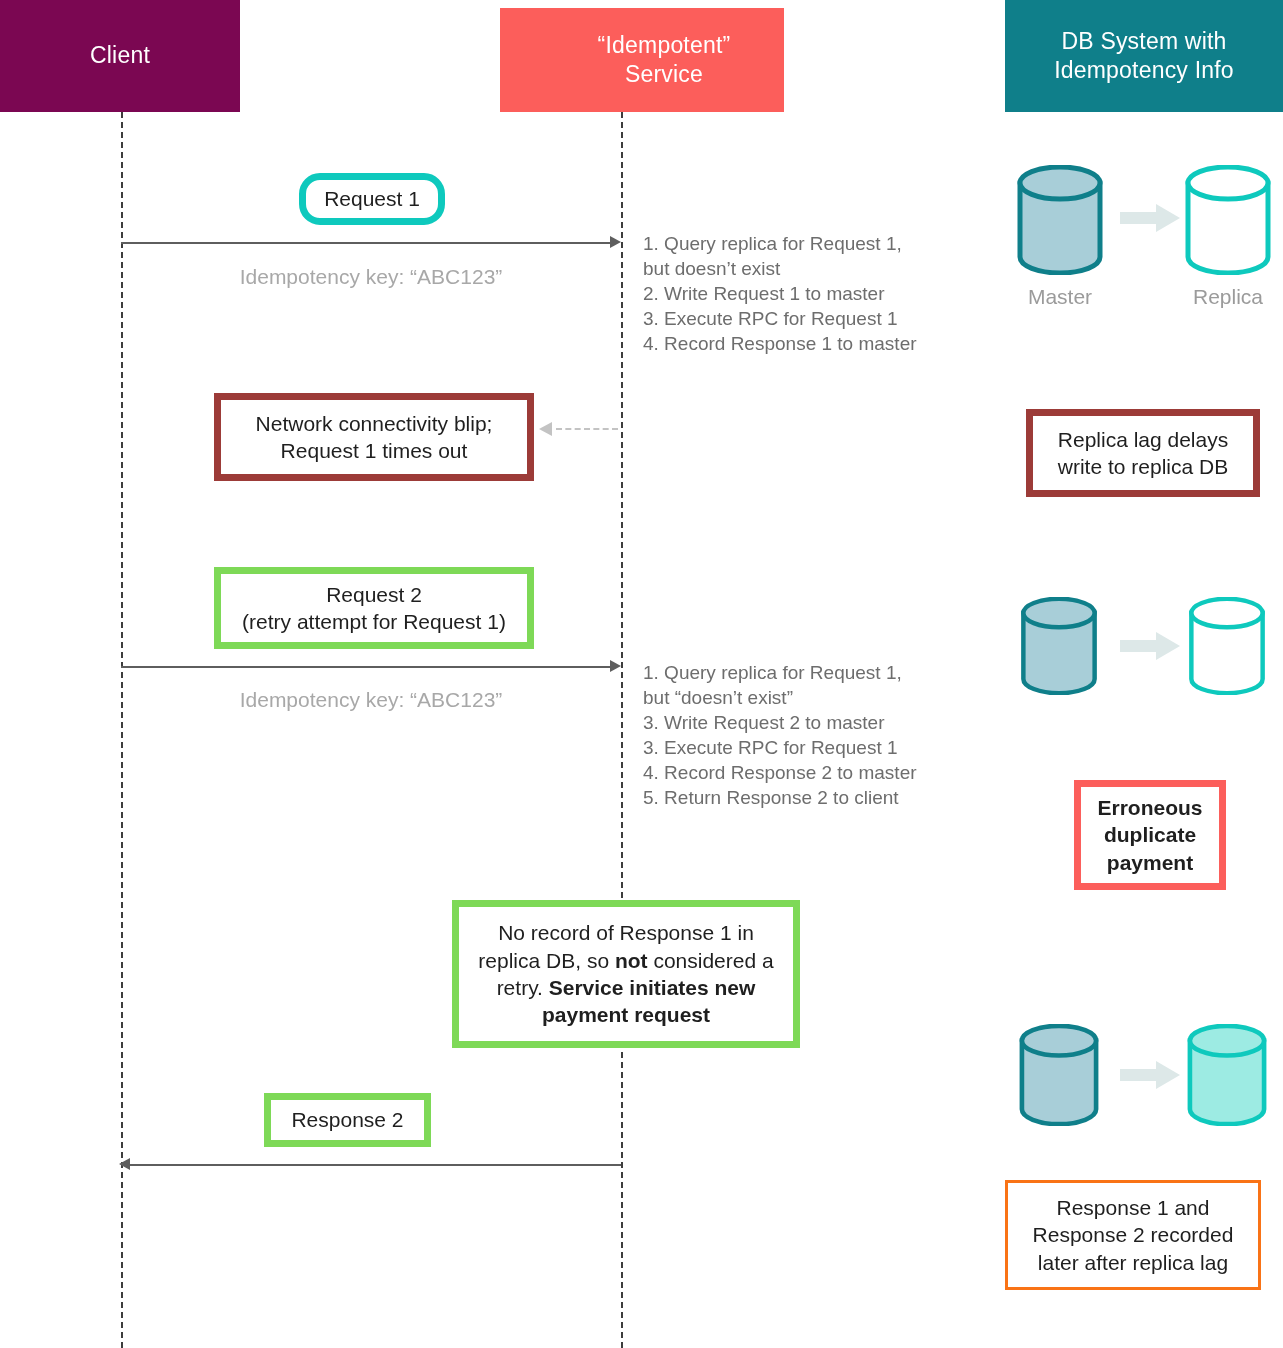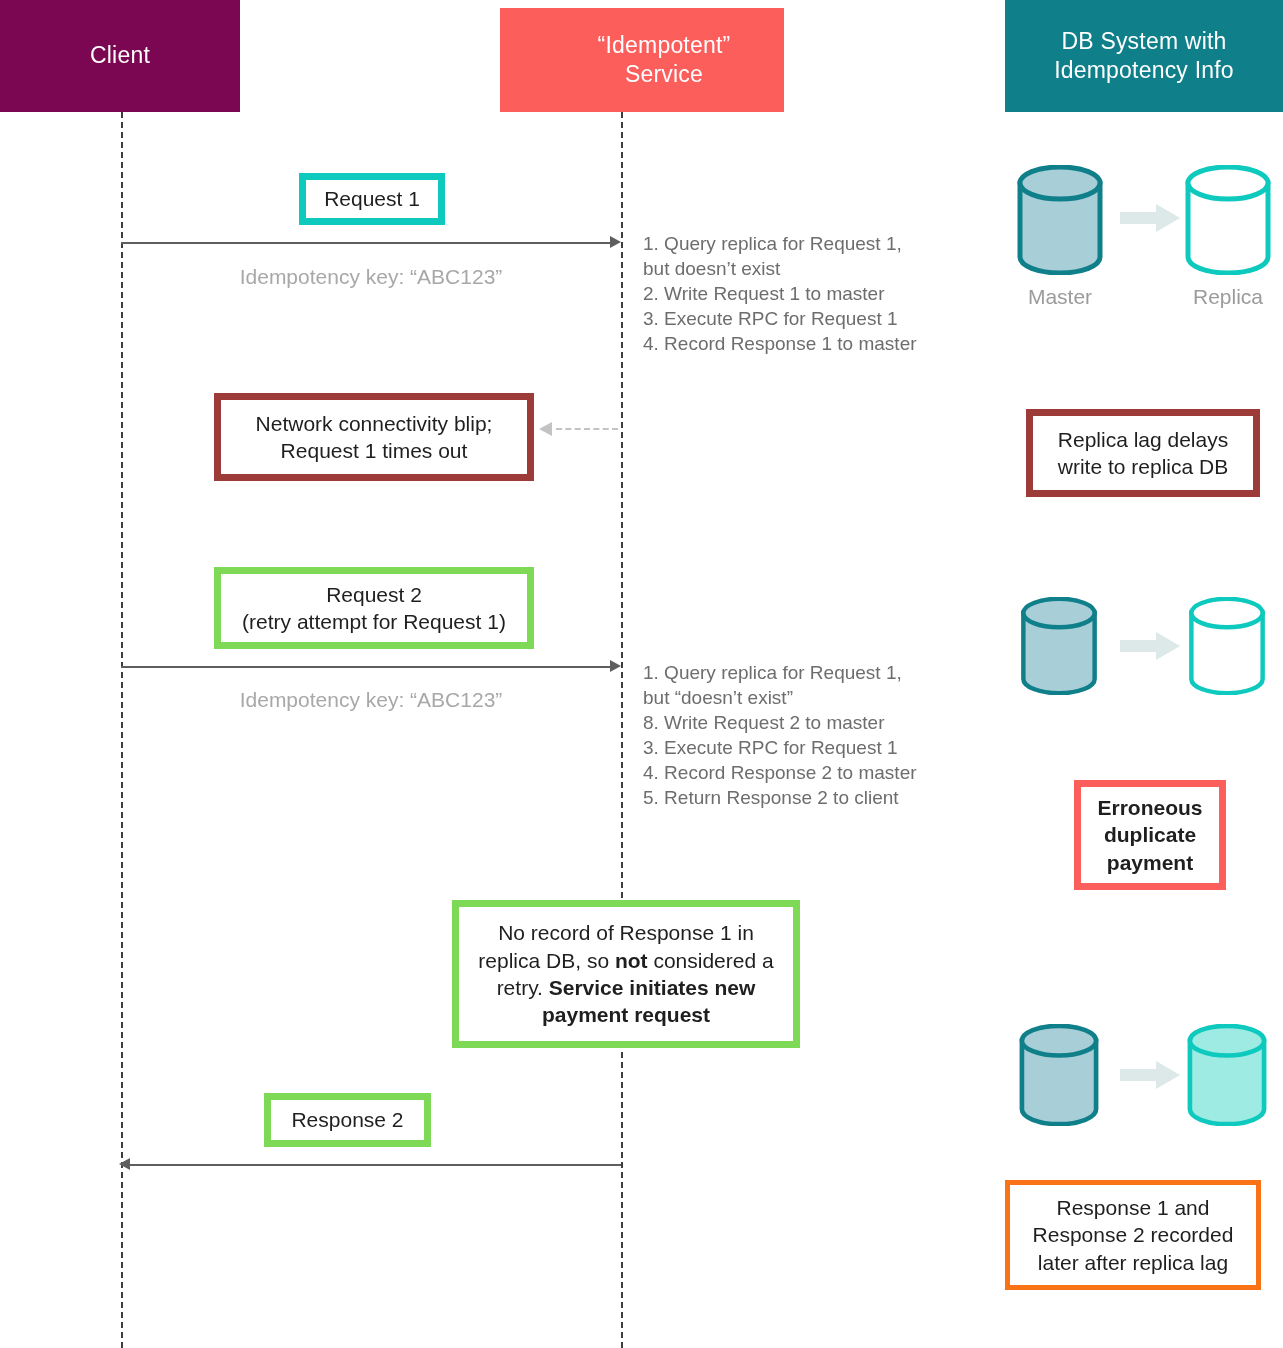--- a/index.html
+++ b/index.html
@@ -84,21 +84,21 @@
     justify-content: center;
     text-align: center;
     color: #1f1f1f;
     font-size: 21px;
     line-height: 1.3;
   }
   .note.teal   { border: 7px solid #0ec9bd; }
   .note.green  { border: 7px solid #7ed957; }
   .note.maroon { border: 7px solid #9c3b38; }
   .note.coral  { border: 7px solid #fc5e5b; }
-  .note.tealdark { border: 5px solid #f97316; }
+  .note.tealdark { border: 3px solid #f97316; }
   .key-text {
     position: absolute;
     color: #a8a8a8;
     font-size: 21px;
     text-align: center;
   }
   .steps {
     position: absolute;
     color: #6d6d6d;
     font-size: 19px;
@@ -135,21 +135,21 @@
 Service</span>
   </div>
   <div class="actor-box" id="actor-db">
     <span style="white-space: pre-line;">DB System with
 Idempotency Info</span>
   </div>
 
   <div class="lifeline" id="lifeline-client"></div>
   <div class="lifeline" id="lifeline-service"></div>
 
-  <div class="note teal" style="left:299px; top:173px; width:146px; height:52px;">
+  <div class="note teal" style="left:299px; top:173px; width:146px; height:52px;border-radius:21px;">
     <span>Request 1</span>
   </div>
   <div class="msg-line" style="left:121px; top:242px; width:494px;"></div>
   <div class="arrowhead right" style="left:610px; top:236px;"></div>
   <div class="key-text" style="left:121px; top:265px; width:500px;">Idempotency key: “ABC123”</div>
 
   <div class="steps" style="left:643px; top:232px;">
     <div>1. Query replica for Request 1,</div>
     <div>but doesn’t exist</div>
     <div>2. Write Request 1 to master</div>
@@ -195,21 +195,21 @@
     <span style="white-space: pre-line;">Request 2
 (retry attempt for Request 1)</span>
   </div>
   <div class="msg-line" style="left:121px; top:666px; width:494px;"></div>
   <div class="arrowhead right" style="left:610px; top:660px;"></div>
   <div class="key-text" style="left:121px; top:688px; width:500px;">Idempotency key: “ABC123”</div>
 
   <div class="steps" style="left:643px; top:661px;">
     <div>1. Query replica for Request 1,</div>
     <div>but “doesn’t exist”</div>
-    <div>8. Write Request 2 to master</div>
+    <div>3. Write Request 2 to master</div>
     <div>3. Execute RPC for Request 1</div>
     <div>4. Record Response 2 to master</div>
     <div>5. Return Response 2 to client</div>
   </div>
 
   <div class="db-group" style="left:1015px; top:597px; width:240px; height:100px;">
     <div class="cyl" style="left:0px; top:0px;">
       <svg width="88" height="98" viewBox="0 0 90 110">
         <path d="M5,18 L5,92 A40,16 0 0 0 85,92 L85,18 Z" fill="#a8ced8" stroke="#0f7f8a" stroke-width="5"></path>
         <ellipse cx="45" cy="18" rx="40" ry="16" fill="#a8ced8" stroke="#0f7f8a" stroke-width="5"></ellipse>

